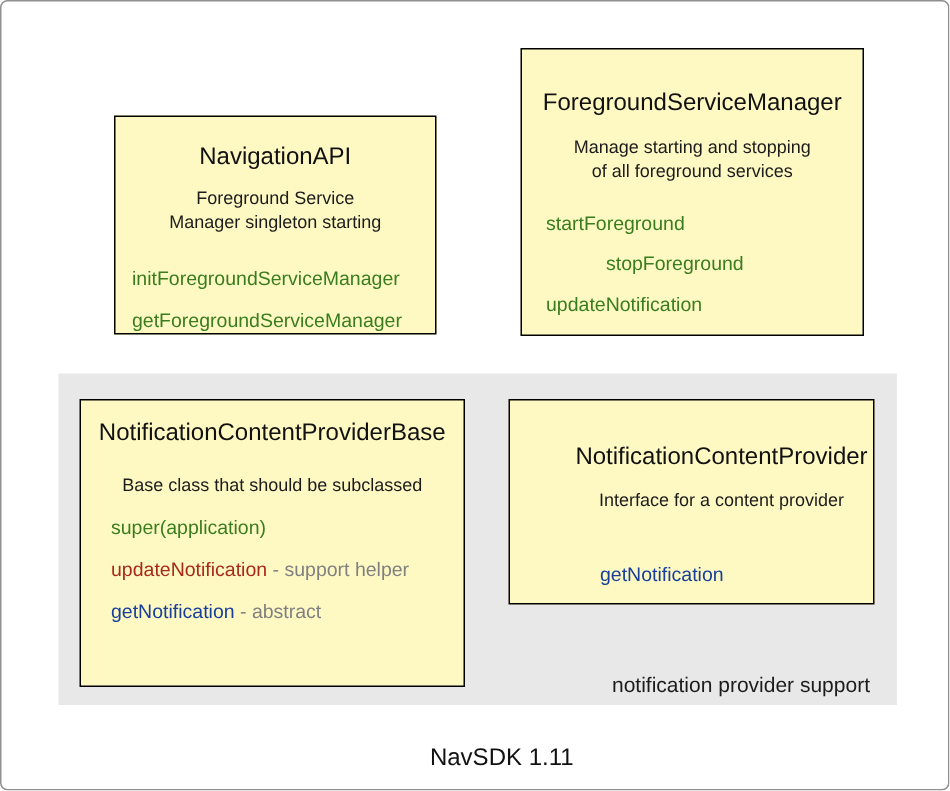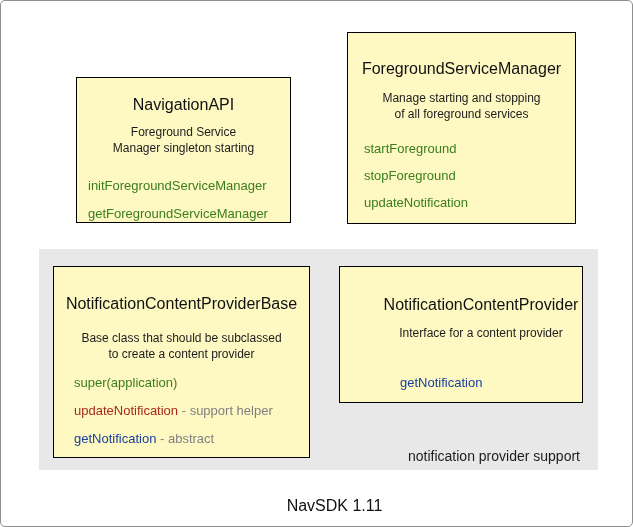--- a/index.html
+++ b/index.html
@@ -65,21 +65,21 @@
   #panel-caption {
     position: absolute;
     right: 18px; bottom: 6px;
     font-size: 14px;
     color: #1c1c1c;
     white-space: nowrap;
   }
 
   
   #box-ncpb { left: 52px; top: 265px; width: 257px; height: 192px; }
-  #box-ncpb .title { margin-top: 27px; }
+  #box-ncpb .title { margin-top: 12px; }
   #box-ncpb .desc { margin-top: 17px; }
   #box-ncpb .methods { margin-top: 13px; padding-left: 20px; }
   #box-ncpb .method { margin-bottom: 13px; }
 
   
   #box-ncp { left: 338px; top: 265px; width: 244px; height: 137px; padding-left: 40px; }
   #box-ncp .title { margin-top: 28px; }
   #box-ncp .desc { margin-top: 11px; }
   #box-ncp .methods { margin-top: 34px; padding-left: 20px; }
 
@@ -110,34 +110,33 @@
   </div>
 
   <div class="cbox" id="box-fsm">
     <div class="title">ForegroundServiceManager</div>
     <div class="desc">
       <div>Manage starting and stopping</div>
       <div>of all foreground services</div>
     </div>
     <div class="methods">
       <div class="method" style="color: rgb(58, 125, 30);">startForeground</div>
-      <div class="method" style="color: rgb(58, 125, 30);">stopForeground</div>
+      <div class="method" style="color: rgb(58, 125, 30); margin-left: 40px;">stopForeground</div>
       <div class="method" style="color: rgb(58, 125, 30);">updateNotification</div>
     </div>
   </div>
 
   <div id="support-panel" style="background: rgb(232, 232, 232);">
     <div id="panel-caption">notification provider support</div>
   </div>
 
   <div class="cbox" id="box-ncpb">
     <div class="title">NotificationContentProviderBase</div>
     <div class="desc">
       <div>Base class that should be subclassed</div>
-      <div>to create a content provider</div>
     </div>
     <div class="methods">
       <div class="method">
         <span style="color: rgb(58, 125, 30);">super(application)</span>
       </div>
       <div class="method">
         <span style="color: rgb(169, 40, 30);">updateNotification</span><span style="color: rgb(128, 128, 128);"> - support helper</span>
       </div>
       <div class="method">
         <span style="color: rgb(23, 63, 155);">getNotification</span><span style="color: rgb(128, 128, 128);"> - abstract</span>

